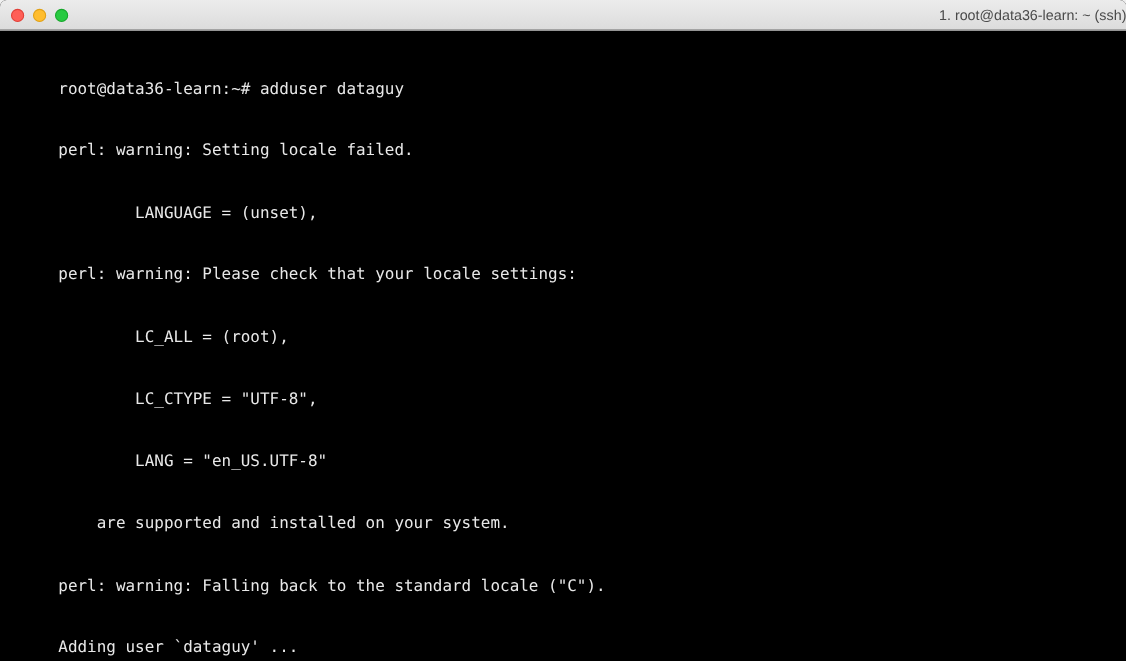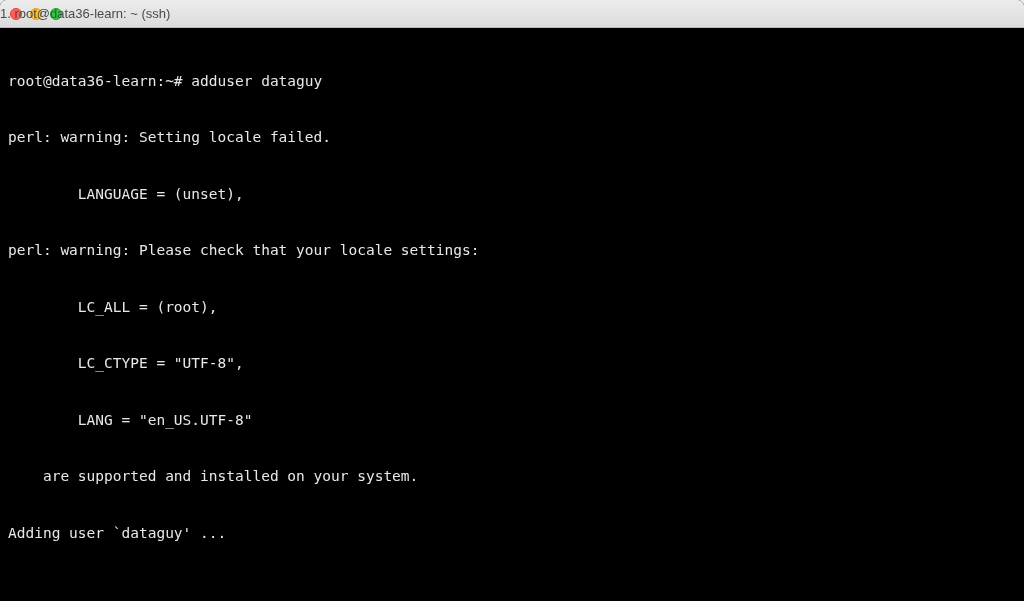--- a/index.html
+++ b/index.html
@@ -44,36 +44,37 @@
     .tl-red { background: #ff5f57; border: 0.5px solid #e14038; }
     .tl-yellow { background: #ffbd2e; border: 0.5px solid #e1a116; }
     .tl-green { background: #28ca42; border: 0.5px solid #17a82c; }
     .window-title {
       position: absolute;
       left: 50%;
       transform: translateX(-50%);
       font-size: 13px;
       color: #4a4a4a;
       width: 100%;
-      text-align: left;
+      text-align: right;
       pointer-events: none;
     }
     .terminal {
       flex: 1;
       background: #000;
       padding: 6px 8px;
       font-family: "Menlo", "Monaco", "Consolas", monospace;
       font-size: 14.5px;
       line-height: 1.3;
       color: #e8e8e8;
       white-space: pre;
       overflow: hidden;
     }
     .terminal-line {
       min-height: 1.3em;
+      margin-left: 45px;
     }
   </style>
 </head>
 <body>
 
 <div class="window">
   <div class="titlebar">
     <div class="traffic-lights">
       <div class="traffic-light tl-red"></div>
       <div class="traffic-light tl-yellow"></div>
@@ -83,20 +84,21 @@
   </div>
   <div class="terminal">
     <div class="terminal-line">root@data36-learn:~# adduser dataguy</div>
     <div class="terminal-line">perl: warning: Setting locale failed.</div>
     <div class="terminal-line">        LANGUAGE = (unset),</div>
     <div class="terminal-line">perl: warning: Please check that your locale settings:</div>
     <div class="terminal-line">        LC_ALL = (root),</div>
     <div class="terminal-line">        LC_CTYPE = "UTF-8",</div>
     <div class="terminal-line">        LANG = "en_US.UTF-8"</div>
     <div class="terminal-line">    are supported and installed on your system.</div>
+    <div class="terminal-line">perl: warning: Falling back to the standard locale ("C").</div>
     <div class="terminal-line">Adding user `dataguy' ...</div>
     
     
     
     
     
     
     
     
     

